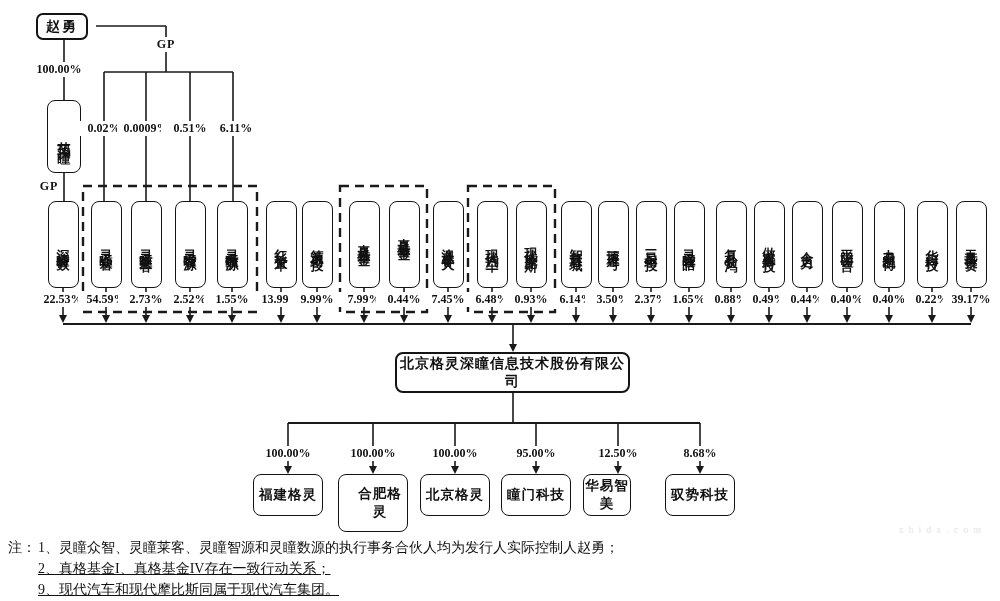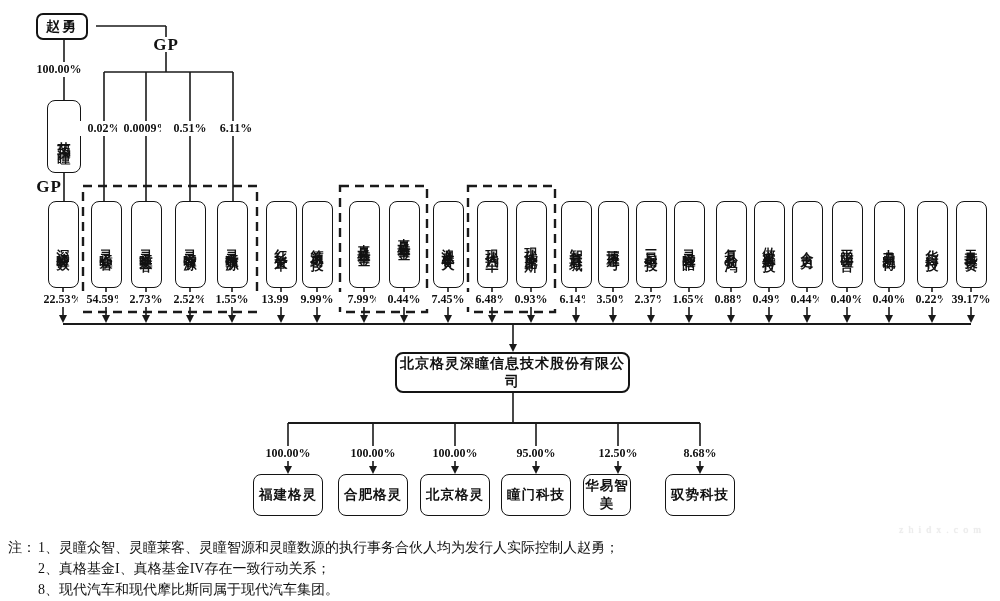--- a/index.html
+++ b/index.html
@@ -7,27 +7,27 @@
   #canvas { position:relative; width:1000px; height:601px; background:#fff; overflow:hidden; }
   #wires { position:absolute; left:0; top:0; z-index:1; }
   .node { position:absolute; z-index:2; background:#fff; border:1.8px solid #141414;
           border-radius:8px; box-sizing:border-box; display:flex; align-items:center;
           justify-content:center; text-align:center; }
   .vtext { writing-mode:vertical-rl; text-orientation:mixed; letter-spacing:3px;
            font-size:13px; font-weight:600; line-height:1; }
   .htext { font-size:13.5px; font-weight:600; letter-spacing:1px; }
   .lbl { position:absolute; z-index:3; text-align:center; background:#fff;
          font-weight:bold; font-size:12px; line-height:15px; height:15px; }
-  .gp-lbl { font-size:17px; letter-spacing:1px; }
+  .gp-lbl { font-size:12px; letter-spacing:1px; }
   .ctrl { border-radius:7px; border-width:2px; font-size:14px; font-weight:600; letter-spacing:2px; }
   .company { border-radius:10px; border-width:2px; font-size:14px; font-weight:600; letter-spacing:1px; }
   #notes { position:absolute; left:8px; top:537px; z-index:2; font-size:14px; line-height:21px; }
   .note-row { display:flex; }
   .note-prefix { width:30px; flex:0 0 30px; }
-  .note-indent { margin-left:30px; }
+  .note-indent { margin-left:30px;text-decoration:underline; }
   #watermark { position:absolute; right:14px; top:524px; z-index:0; text-align:center; }
   #wm-logo { font-size:38px; font-weight:bold; letter-spacing:4px; color:#f4f4f4;
              text-shadow:1px 1px 2px #dedede; line-height:1.2; }
   #wm-url  { font-size:10px; letter-spacing:5px; color:#ededed; text-shadow:0 0 1px #e0e0e0; }
 </style>
 </head>
 <body>
 
 <div id="canvas">
 
@@ -223,21 +223,21 @@
     </div>
 
   <div class="node company" style="left:395px; top:352px; width:235px; height:41px;border-radius:8px;">北京格灵深瞳信息技术股份有限公司</div>
 
   <div id="subsidiaries">
       <div class="lbl" style="left:256px; top:446px; width:64px;">100.00%</div>
       <div class="node" style="left:253px; top:474px; width:70px; height:42px;">
         <span class="htext">福建格灵</span>
       </div>
       <div class="lbl" style="left:341px; top:446px; width:64px;">100.00%</div>
-      <div class="node" style="left:338px; top:474px; width:70px; height:42px;">
+      <div class="node" style="left:338px; top:474px; width:70px; height:58px;padding-left:14px;">
         <span class="htext">合肥格灵</span>
       </div>
       <div class="lbl" style="left:423px; top:446px; width:64px;">100.00%</div>
       <div class="node" style="left:420px; top:474px; width:70px; height:42px;">
         <span class="htext">北京格灵</span>
       </div>
       <div class="lbl" style="left:504px; top:446px; width:64px;">95.00%</div>
       <div class="node" style="left:501px; top:474px; width:70px; height:42px;">
         <span class="htext">瞳门科技</span>
       </div>
@@ -253,21 +253,21 @@
 
   <div id="notes">
     <div class="note-row">
       <span class="note-prefix">注：</span>
       <span>1、灵瞳众智、灵瞳莱客、灵瞳智源和灵瞳数源的执行事务合伙人均为发行人实际控制人赵勇；</span>
     </div>
     <div class="note-row note-indent">
       <span>2、真格基金I、真格基金IV存在一致行动关系；</span>
     </div>
     <div class="note-row note-indent">
-      <span>8、现代汽车和现代摩比斯同属于现代汽车集团。</span>
+      <span>9、现代汽车和现代摩比斯同属于现代汽车集团。</span>
     </div>
   </div>
 
   <div id="watermark">
     <div id="wm-url">zhidx.com</div>
   </div>
 
 </div>
 
 </body></html>

